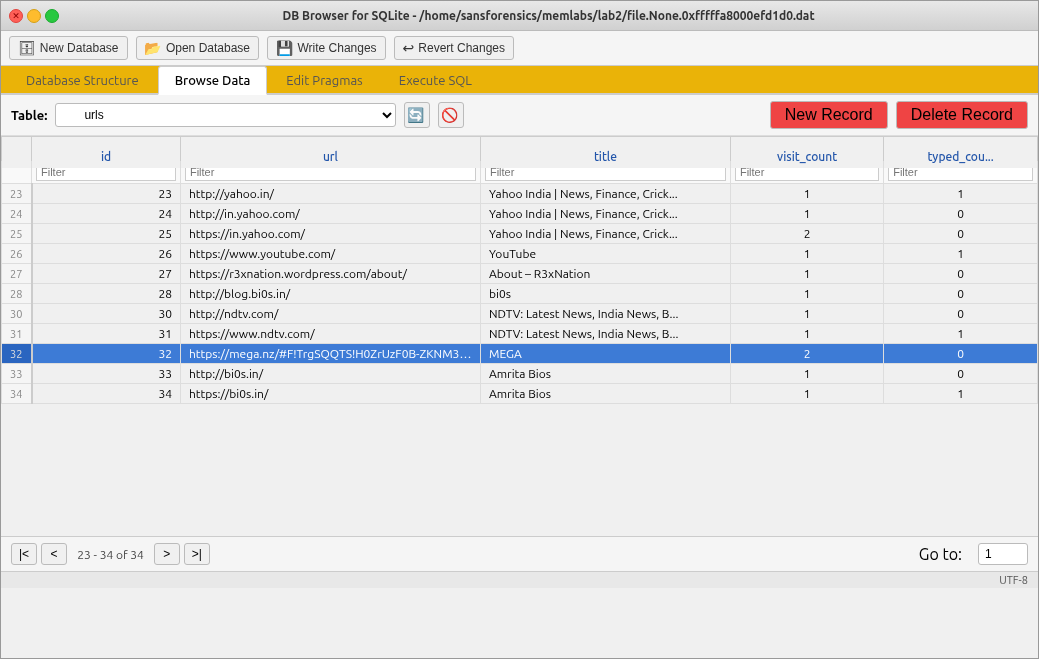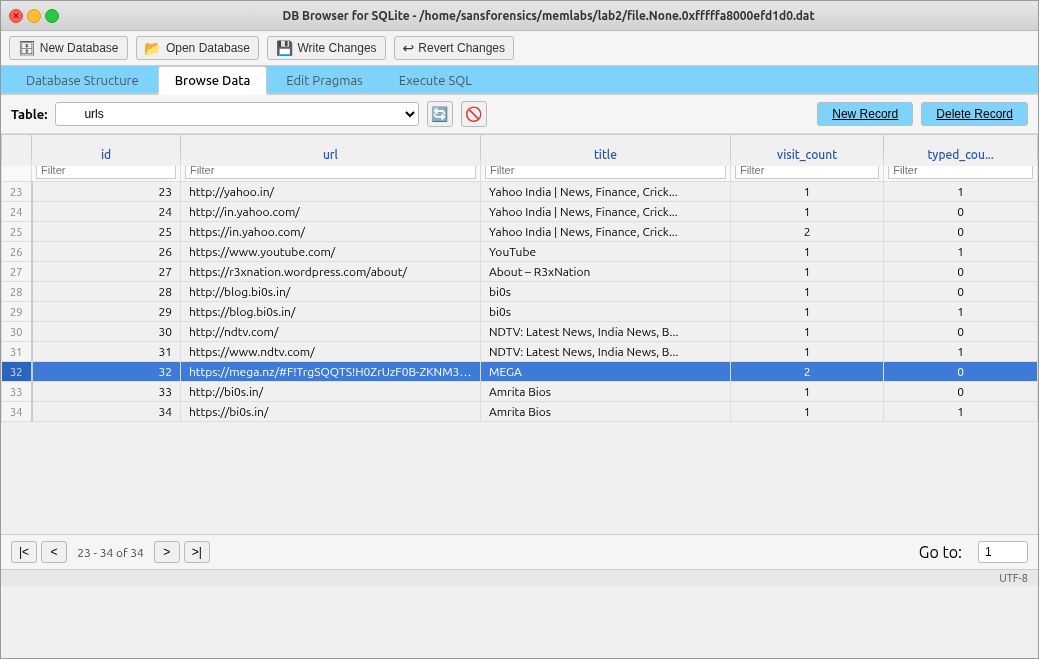--- a/index.html
+++ b/index.html
@@ -64,21 +64,21 @@
       border: 1px solid #bbb;
       border-radius: 3px;
       cursor: pointer;
       font-size: 12px;
       color: #333;
     }
     .toolbar-btn .icon { font-size: 14px; }
 
     
     .tab-bar {
-      background: #7dd3fc;
+      background: #eab308;
       border-bottom: 2px solid #ccc;
       display: flex;
       align-items: flex-end;
       padding: 0 8px;
     }
     .tab {
       padding: 6px 16px;
       font-size: 13px;
       cursor: pointer;
       border: 1px solid transparent;
@@ -123,24 +123,23 @@
       background: #f0f0f0;
       display: flex; align-items: center; justify-content: center;
       cursor: pointer;
       font-size: 14px;
     }
     .spacer { flex: 1; }
     .action-btn {
       padding: 4px 14px;
       border: 1px solid #bbb;
       border-radius: 3px;
-      background: #7dd3fc;
+      background: #ef4444;
       cursor: pointer;
-      font-size: 12px;
-      text-decoration: underline;
+      font-size: 16px;
     }
 
     
     .data-table-wrapper {
       overflow: auto;
       height: 400px;
       position: relative;
     }
     .data-table {
       width: 100%;
@@ -347,28 +346,20 @@
         </tr>
         <tr>
           <td class="row-num">28</td>
           <td style="text-align: right;">28</td>
           <td>http://blog.bi0s.in/</td>
           <td>bi0s</td>
           <td style="text-align: center;">1</td>
           <td style="text-align: center;">0</td>
         </tr>
         <tr>
-          <td class="row-num">29</td>
-          <td style="text-align: right;">29</td>
-          <td>https://blog.bi0s.in/</td>
-          <td>bi0s</td>
-          <td style="text-align: center;">1</td>
-          <td style="text-align: center;">1</td>
-        </tr>
-        <tr>
           <td class="row-num">30</td>
           <td style="text-align: right;">30</td>
           <td>http://ndtv.com/</td>
           <td>NDTV: Latest News, India News, B...</td>
           <td style="text-align: center;">1</td>
           <td style="text-align: center;">0</td>
         </tr>
         <tr>
           <td class="row-num">31</td>
           <td style="text-align: right;">31</td>

